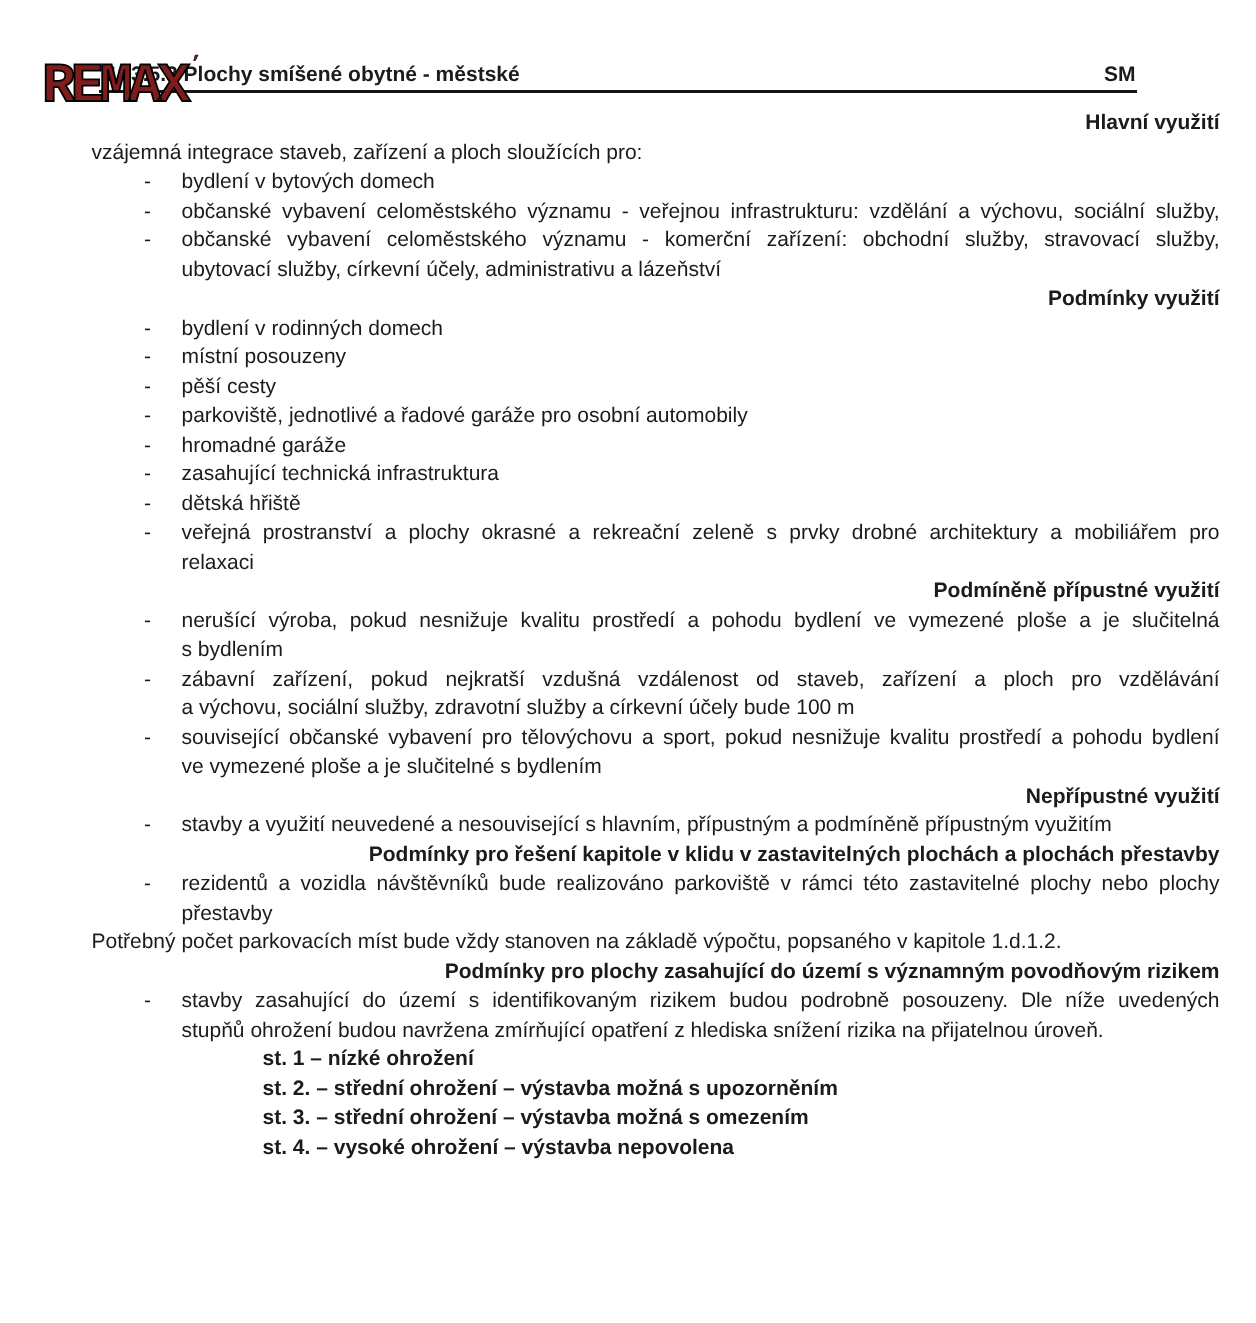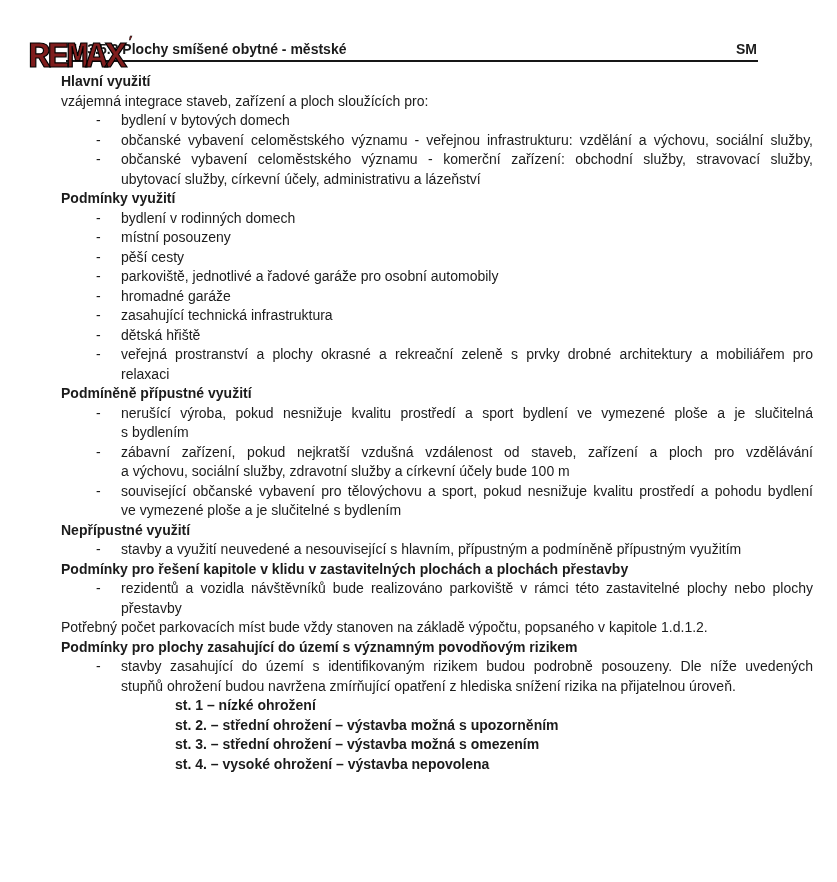--- a/index.html
+++ b/index.html
@@ -25,21 +25,21 @@
     display:flex;justify-content:space-between;align-items:flex-start;font-weight:bold;
   }
   .header .title{padding-left:5px;white-space:nowrap;}
   .header .code{padding-right:1px;}
   
   .content{
     position:absolute;left:61px;top:72px;width:752px;
     font-size:14px;line-height:19.5px;
   }
   .block{position:relative;}
-  .block.heading{font-weight:bold;}
+  .block.heading{font-weight:bold;text-align:right;}
   .block.bullet .dash{position:absolute;left:35px;top:0;}
   .block.bullet .txt{padding-left:60px;}
   .block.sub .txt{padding-left:114px;font-weight:bold;}
   .line{white-space:nowrap;}
   .line.fill{text-align:justify;text-align-last:justify;text-justify:inter-word;}
 </style>
 </head>
 <body>
 
 <div class="page">
@@ -138,21 +138,21 @@
         </div>
       </div>
       <div class="block heading">
         <div class="txt">
           <div class="line">Podmíněně přípustné využití</div>
         </div>
       </div>
       <div class="block bullet">
         <span class="dash">-</span>
         <div class="txt">
-          <div class="line fill">nerušící výroba, pokud nesnižuje kvalitu prostředí a sport bydlení ve vymezené ploše a je slučitelná</div>
+          <div class="line fill">nerušící výroba, pokud nesnižuje kvalitu prostředí a pohodu bydlení ve vymezené ploše a je slučitelná</div>
           <div class="line">s bydlením</div>
         </div>
       </div>
       <div class="block bullet">
         <span class="dash">-</span>
         <div class="txt">
           <div class="line fill">zábavní zařízení, pokud nejkratší vzdušná vzdálenost od staveb, zařízení a ploch pro vzdělávání</div>
           <div class="line">a výchovu, sociální služby, zdravotní služby a církevní účely bude 100 m</div>
         </div>
       </div>

